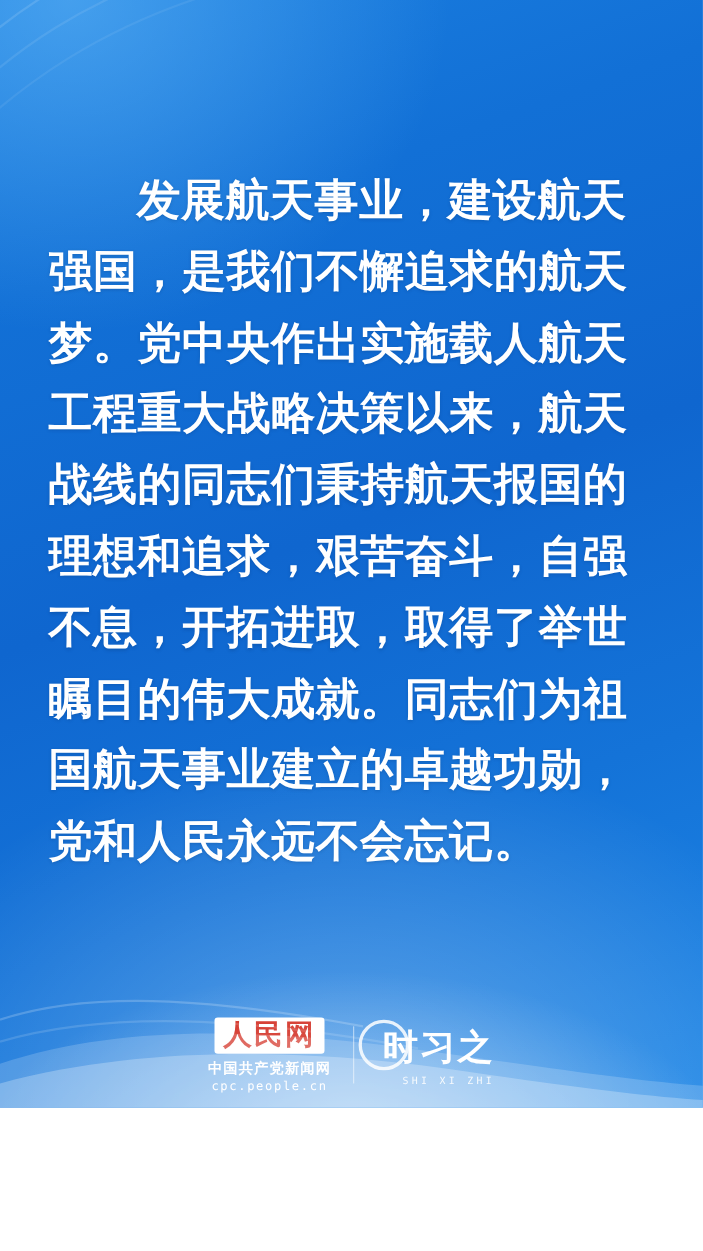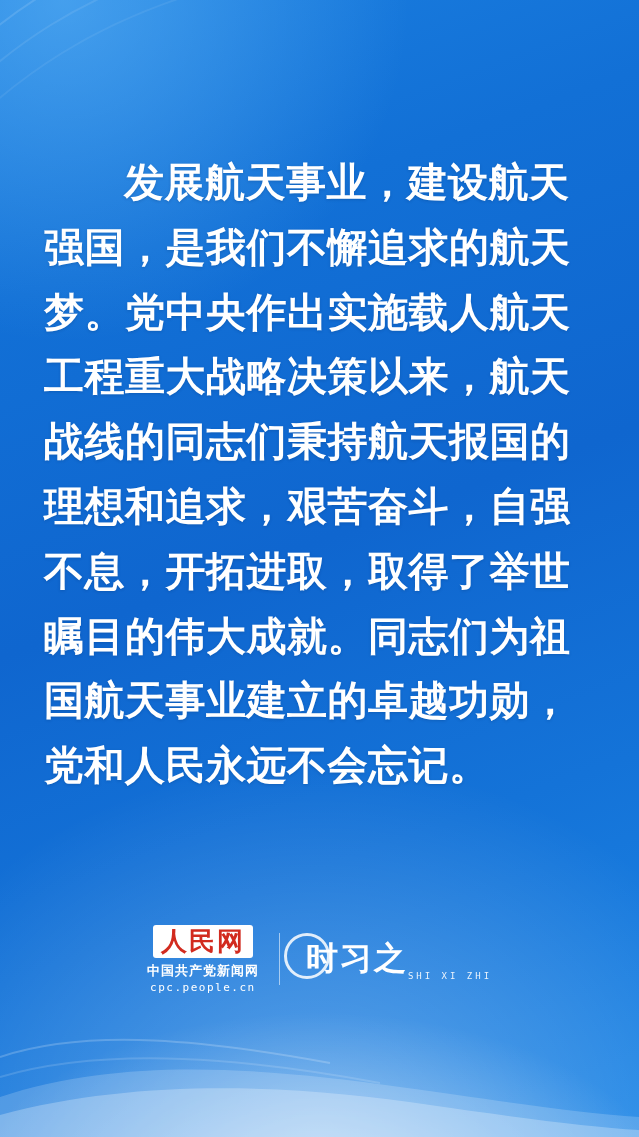--- a/index.html
+++ b/index.html
@@ -9,21 +9,21 @@
   body {
     width: 639px;
     height: 1137px;
     overflow: hidden;
     font-family: "Liberation Sans", sans-serif;
   }
 
   .poster {
     position: relative;
     width: 639px;
-    height: 1137px;
+    height: 1007px;
     background:
       radial-gradient(ellipse 130% 60% at 50% 100%, rgba(255,255,255,0.30) 0%, rgba(255,255,255,0.0) 55%),
       radial-gradient(ellipse 90% 50% at 10% 0%, rgba(120,200,255,0.45) 0%, rgba(120,200,255,0.0) 60%),
       linear-gradient(160deg, #1b7fe0 0%, #1270d6 22%, #0f66cf 48%, #1473d8 72%, #1e86e6 100%);
     overflow: hidden;
   }
 
   
   .swoosh-tl {
     position: absolute;
@@ -126,21 +126,21 @@
 
   .divider {
     width: 1px;
     height: 52px;
     background: rgba(255,255,255,0.55);
     margin: 0 6px;
   }
 
   .column-logo {
     display: flex;
-    flex-direction: row;
+    flex-direction: column;
     align-items: center;
     position: relative;
     padding-left: 6px;
   }
   .column-logo .ring {
     position: absolute;
     left: -16px;
     top: -4px;
     width: 40px;
     height: 40px;

